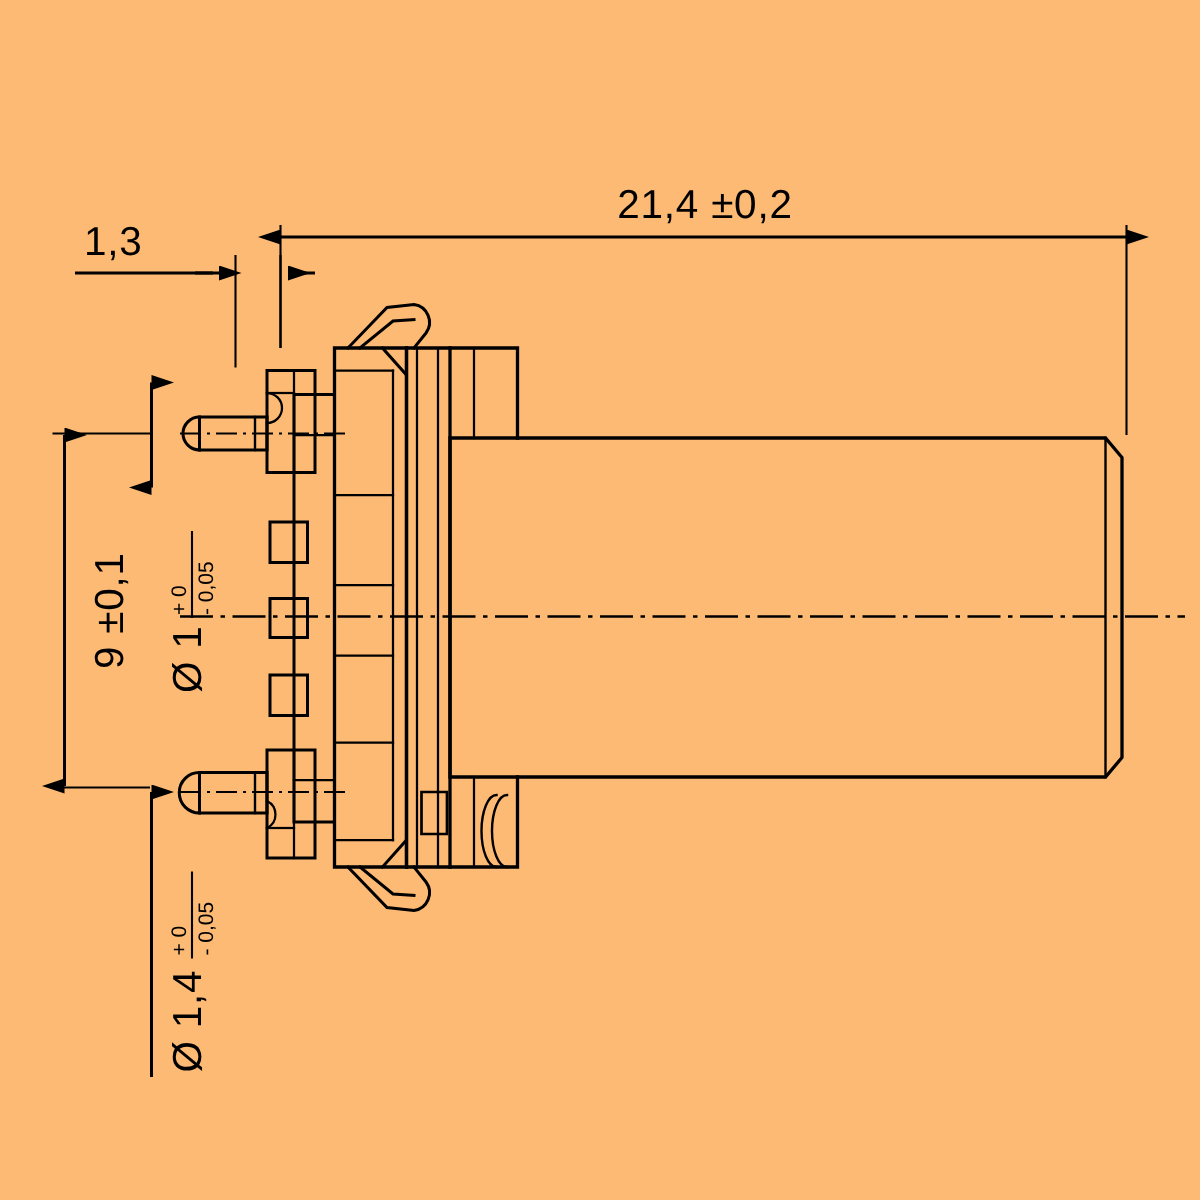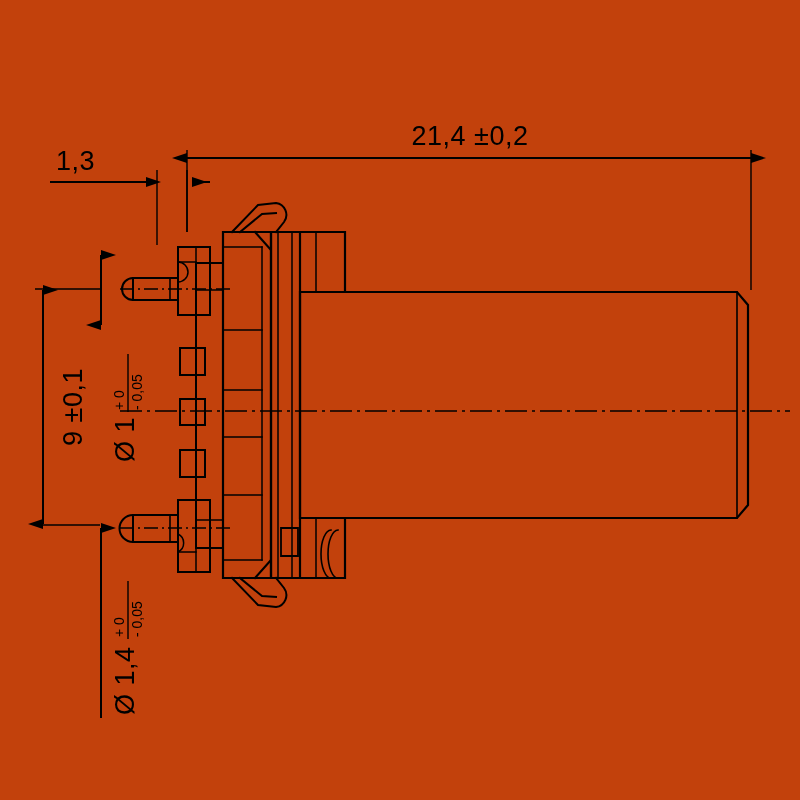--- a/index.html
+++ b/index.html
@@ -1,18 +1,18 @@
 <!DOCTYPE html>
 <html><head>
 <meta charset="utf-8">
 <style>
   html,body{margin:0;padding:0;background:#ffffff;}
   body{width:800px;height:800px;overflow:hidden;
        font-family:"Liberation Sans","DejaVu Sans",sans-serif;}
-  #sheet{position:relative;width:800px;height:800px;background:#c2410c;}
+  #sheet{position:relative;width:800px;height:800px;background:#fdba74;}
   svg{display:block;}
   .dimtext{font-family:"Liberation Sans","DejaVu Sans",sans-serif;
            font-size:27px;fill:#000;letter-spacing:0.5px;}
   .tol{font-family:"Liberation Sans","DejaVu Sans",sans-serif;
        font-size:14px;fill:#000;}
 </style>
 </head>
 <body>
 
 <div id="sheet">

